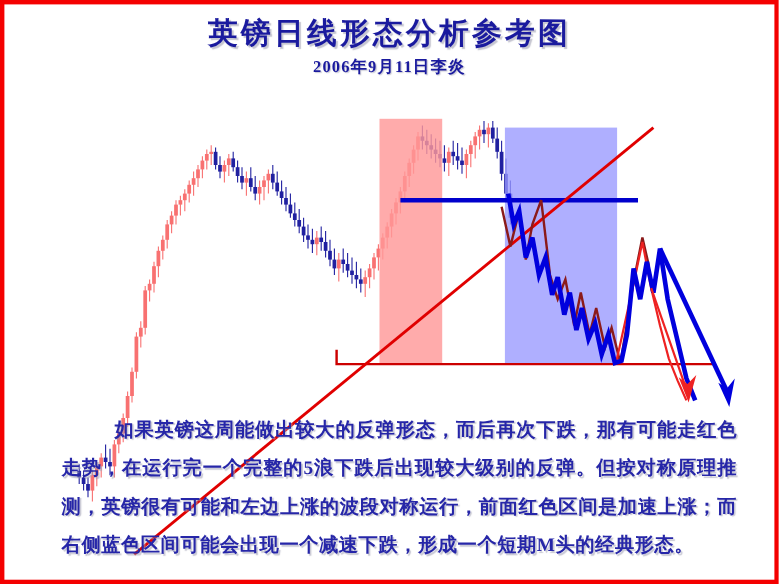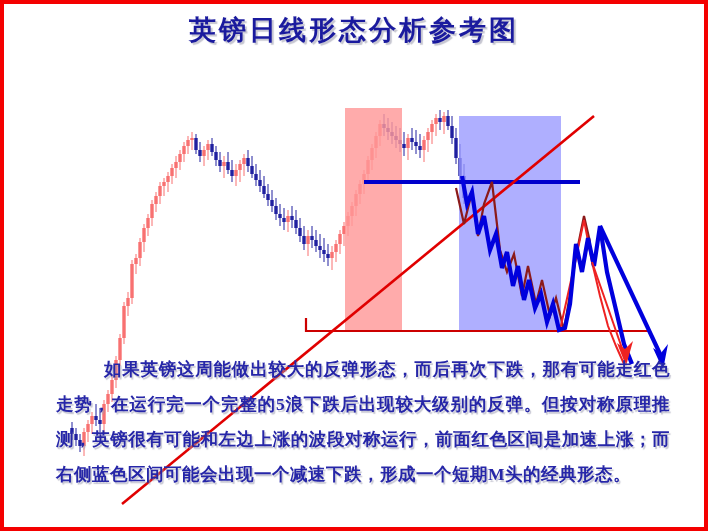--- a/index.html
+++ b/index.html
@@ -49,21 +49,21 @@
     font-weight: bold;
     color: #1a1a9e;
     text-shadow: 1px 1px 1px rgba(150,150,170,0.5);
     letter-spacing: 1px;
     white-space: nowrap;
   }
   
   #commentary {
     position: absolute;
     left: 52px;
-    top: 348px;
+    top: 369px;
     width: 614px;
     z-index: 45;
     font-family: "Liberation Serif", "DejaVu Serif", serif;
     font-size: 17.5px;
     font-weight: bold;
     line-height: 35px;
     color: #2626a8;
     text-shadow: 1.5px 1.5px 1px rgba(160,160,180,0.6);
     text-align: justify;
     text-indent: 48px;
@@ -306,17 +306,18 @@
 
     <polygon points="659,366 649,344 657,349 664,340" fill="#0000dd"></polygon>
 
     <line x1="596" y1="222" x2="657" y2="352" stroke="#0000dd" stroke-width="4.2"></line>
 
     <line x1="588" y1="258" x2="620" y2="350" stroke="#ee2222" stroke-width="2"></line>
   </svg>
 
   <div id="title-block">
     <div id="main-title">英镑日线形态分析参考图</div>
+    <div id="sub-title">2006年9月11日李炎</div>
   </div>
 
   <div id="commentary">如果英镑这周能做出较大的反弹形态，而后再次下跌，那有可能走红色走势，在运行完一个完整的5浪下跌后出现较大级别的反弹。但按对称原理推测，英镑很有可能和左边上涨的波段对称运行，前面红色区间是加速上涨；而右侧蓝色区间可能会出现一个减速下跌，形成一个短期M头的经典形态。</div>
 
 </div>
 
 </body></html>

